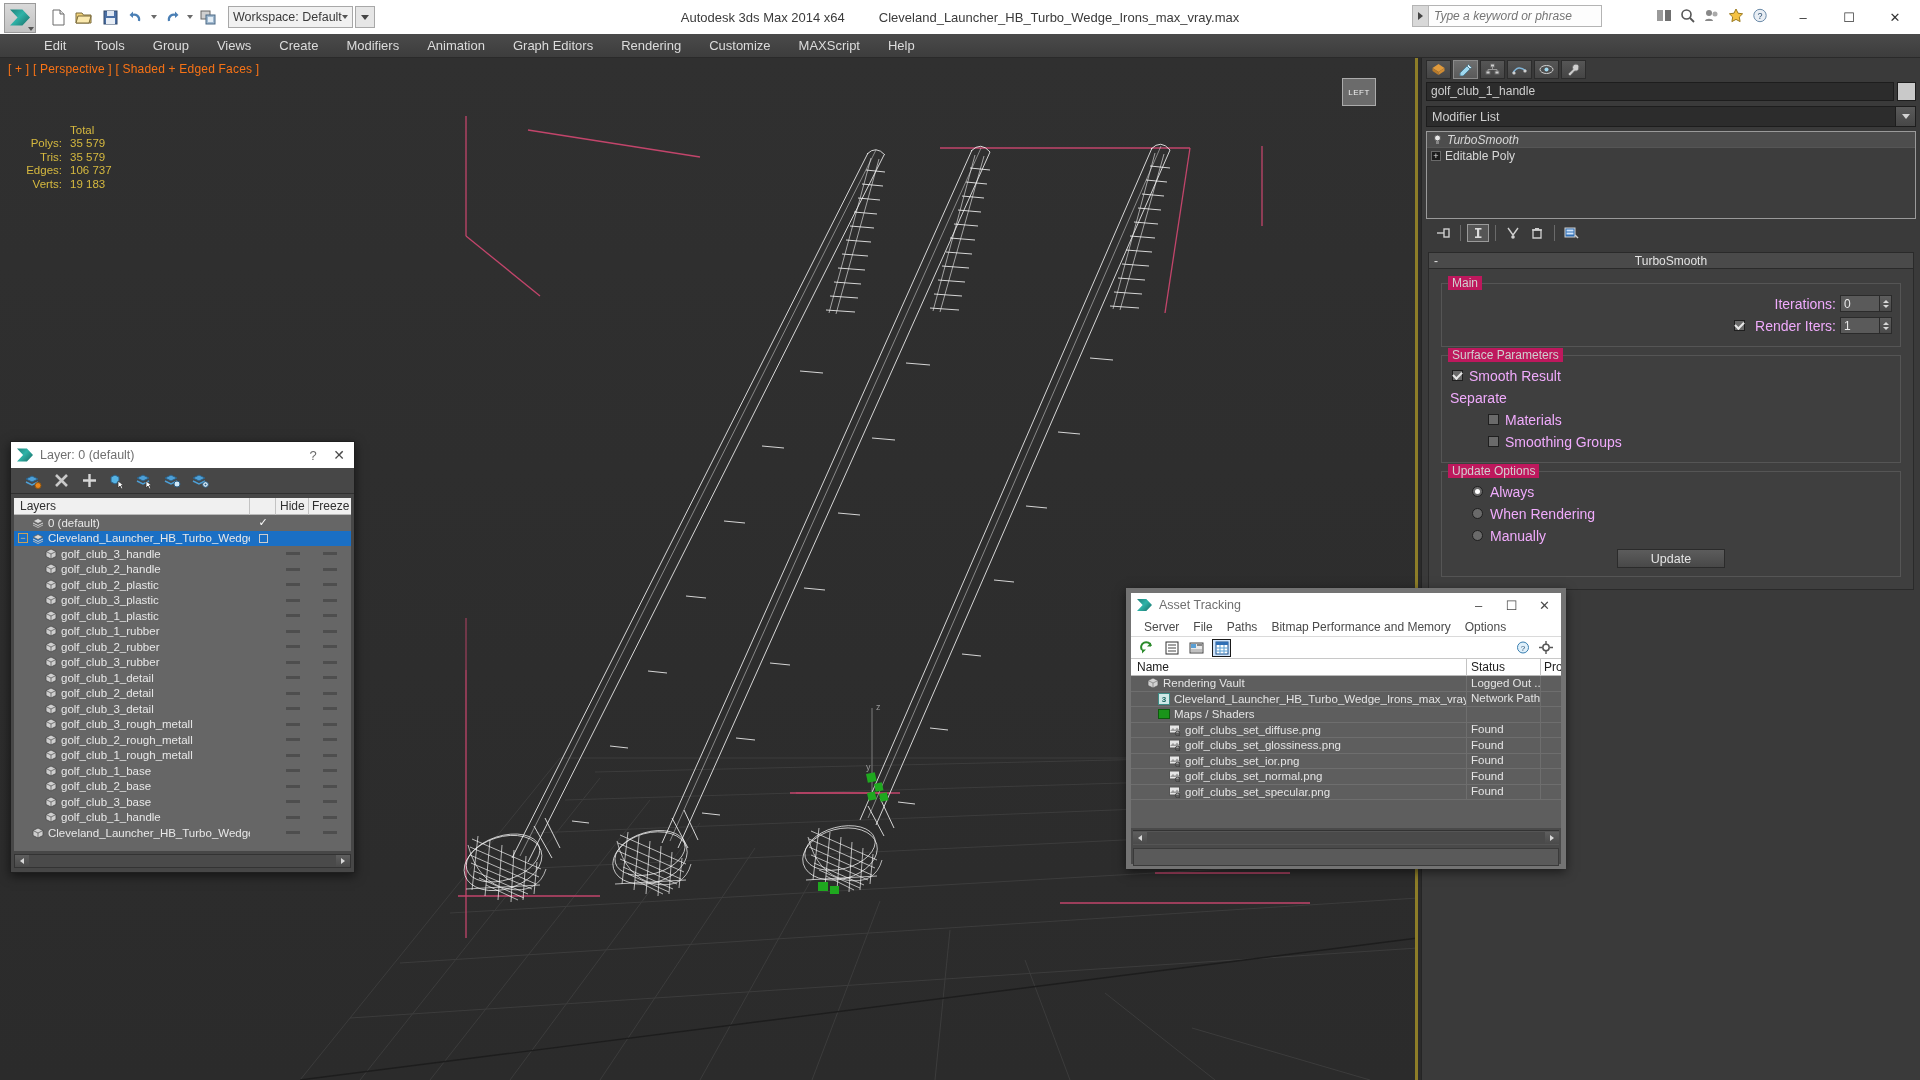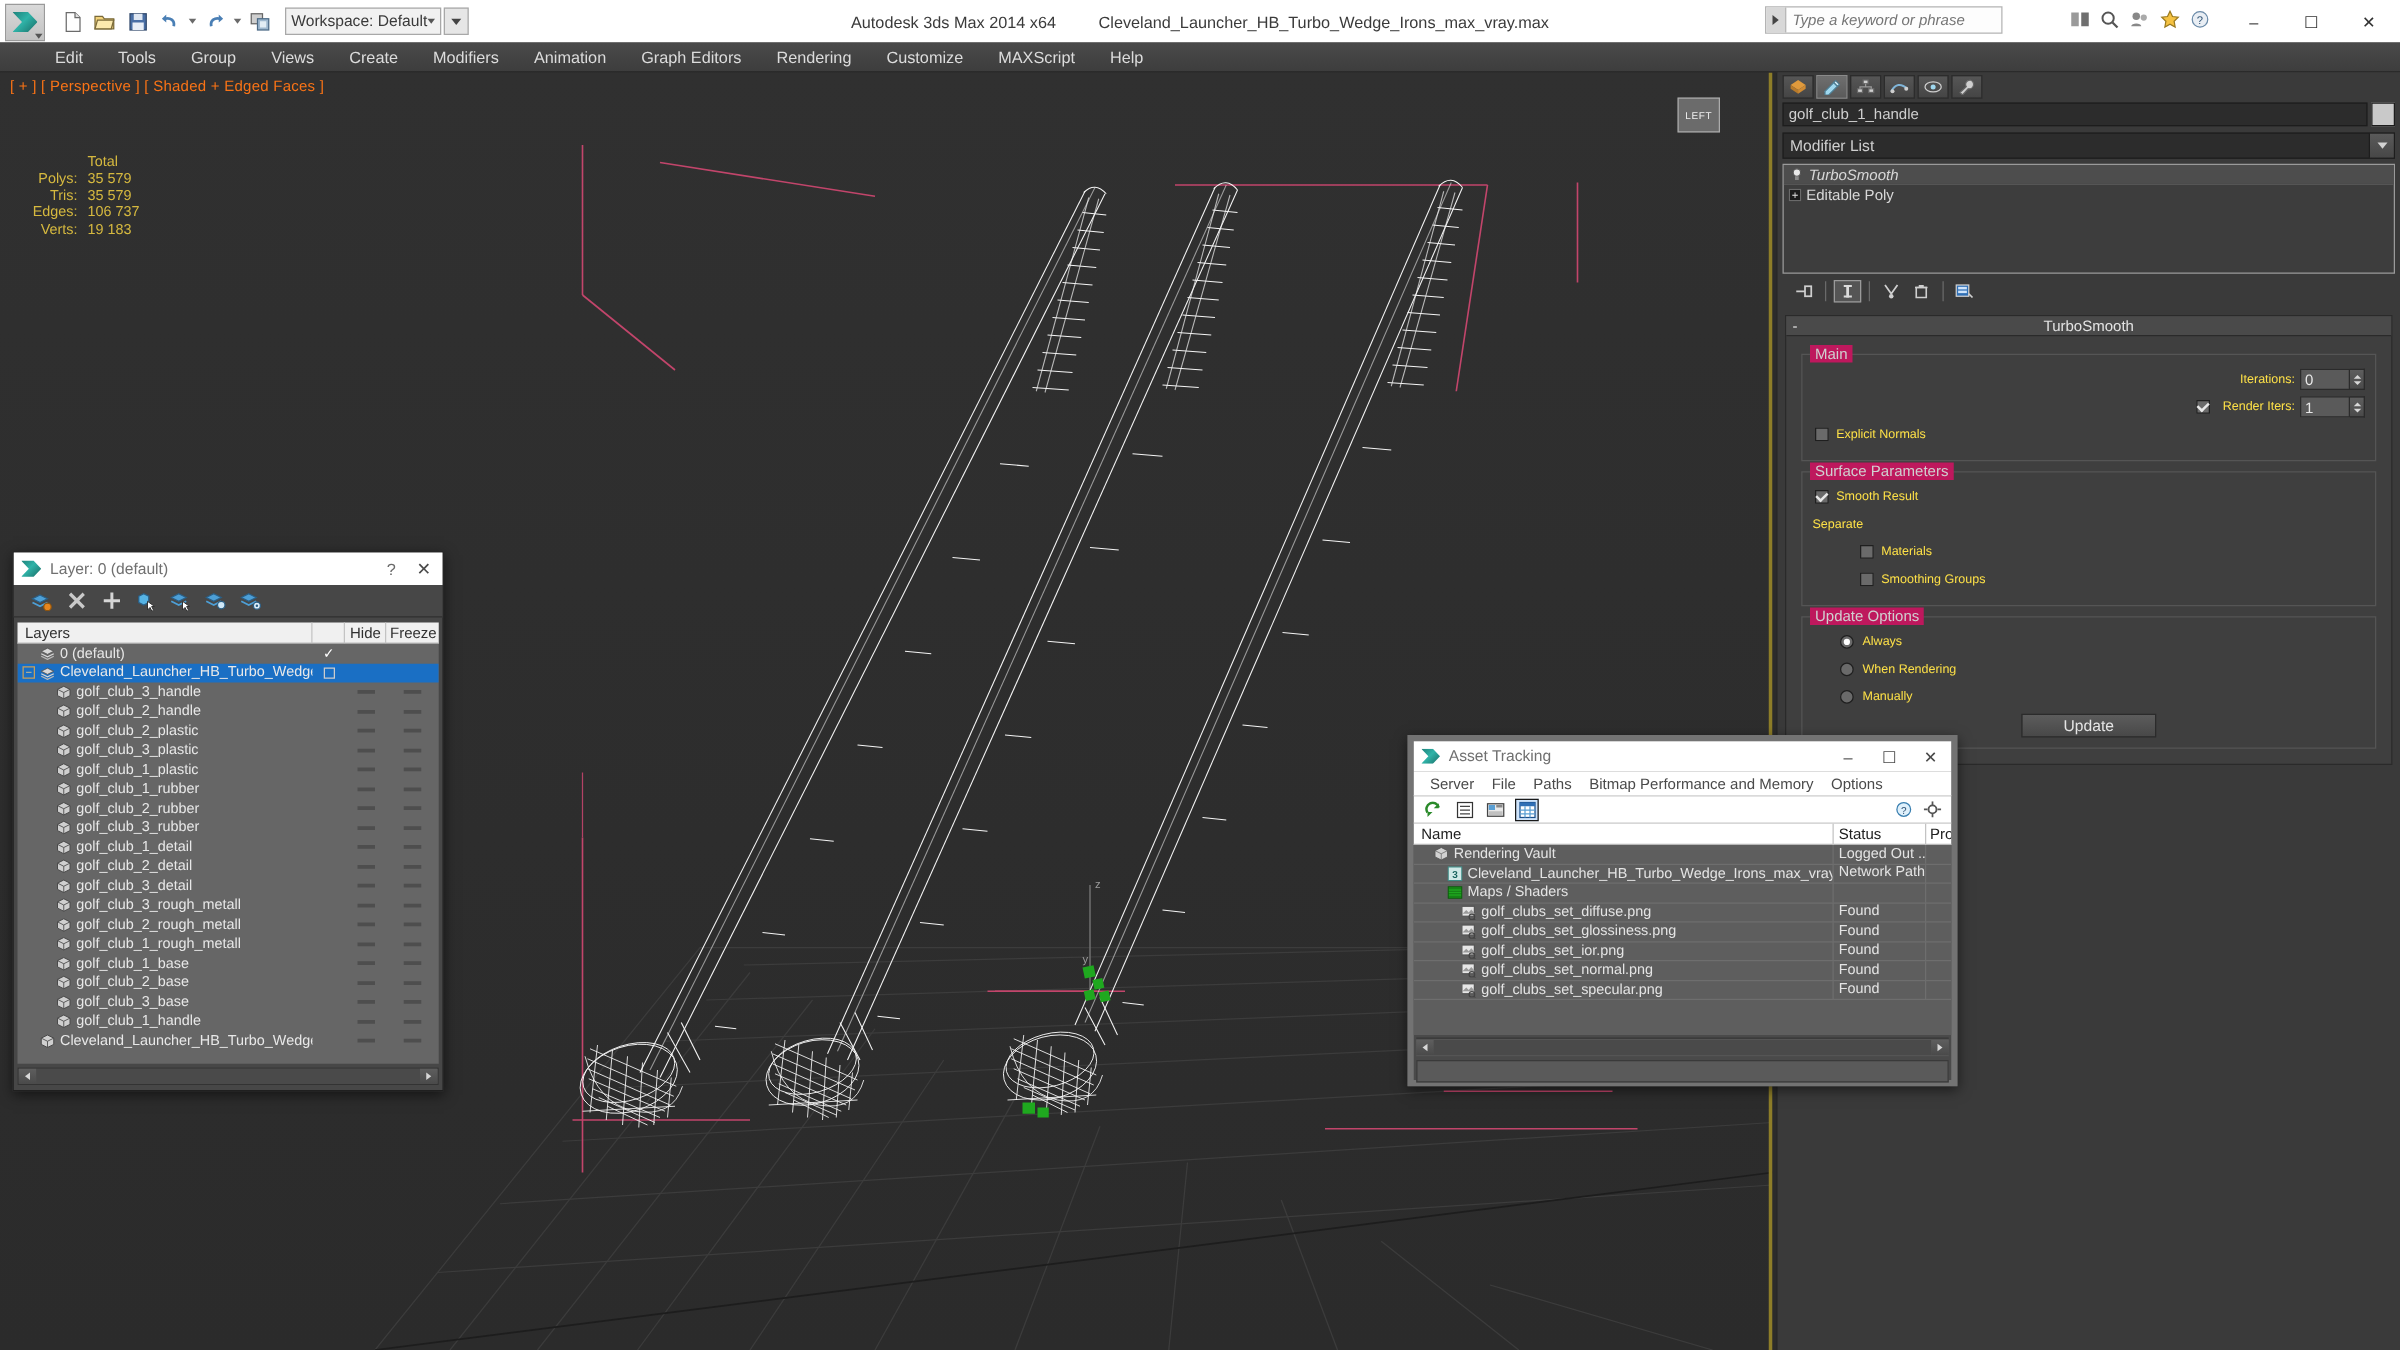--- a/index.html
+++ b/index.html
@@ -137,21 +137,21 @@
 
   
   .rollout{margin:10px 6px 0 6px;border:1px solid #2a2a2a;background:#3f3f3f;}
   .roll-head{height:16px;background:#4a4a4a;border-bottom:1px solid #2a2a2a;display:flex;align-items:center;
     justify-content:center;position:relative;font-size:12px;color:#e3e3e3;cursor:pointer;}
   .roll-head .minus{position:absolute;left:5px;color:#e0e0e0;font-size:12px;line-height:12px;}
   .roll-body{padding:6px 8px 8px 8px;}
   .grp{border:1px solid #555;margin:8px 4px 4px 4px;padding:10px 8px 8px 8px;position:relative;}
   .grp>.legend{position:absolute;top:-8px;left:6px;background:#be185d;padding:0 4px;font-size:12px;color:#d0d0d0;}
   .row{display:flex;align-items:center;height:19px;margin-bottom:3px;}
-  .row .lbl{font-size:10px;color:#fde047;}
+  .row .lbl{font-size:14px;color:#f0abfc;}
   .row.right{justify-content:flex-end;gap:4px;}
   .spin{display:flex;align-items:center;}
   .spin input{
     width:40px;height:17px;background:#5a5a5a;border:1px solid #2b2b2b;color:#e8e8e8;
     font-size:12px;padding-left:3px;font-family:"Liberation Sans",sans-serif;outline:none;
   }
   .spin .arrows{width:12px;height:17px;background:linear-gradient(#5e5e5e,#4a4a4a);border:1px solid #2b2b2b;border-left:0;
     display:flex;flex-direction:column;align-items:center;justify-content:center;gap:2px;cursor:pointer;}
   .spin .arrows i{width:0;height:0;border-left:3px solid transparent;border-right:3px solid transparent;}
   .spin .arrows i.up{border-bottom:3px solid #d8d8d8;}
@@ -755,24 +755,20 @@
             <span class="lbl">Render Iters:</span>
             <span class="spin">
               <input value="1" style="">
               <span class="arrows">
                   <i class="up"></i>
                   <i class="dn"></i>
                 </span>
             </span>
           </div>
 
-          <div class="row" style="padding-left:2px;">
-            <span class="cb"></span>
-            <span class="lbl">Explicit Normals</span>
-          </div>
         </div>
 
         <div class="grp">
           <span class="legend">Surface Parameters</span>
           <div class="row" style="padding-left:2px;">
             <span class="cb on"></span>
             <span class="lbl">Smooth Result</span>
           </div>
           <div class="row" style="padding-left:0;">
             <span class="lbl">Separate</span>

